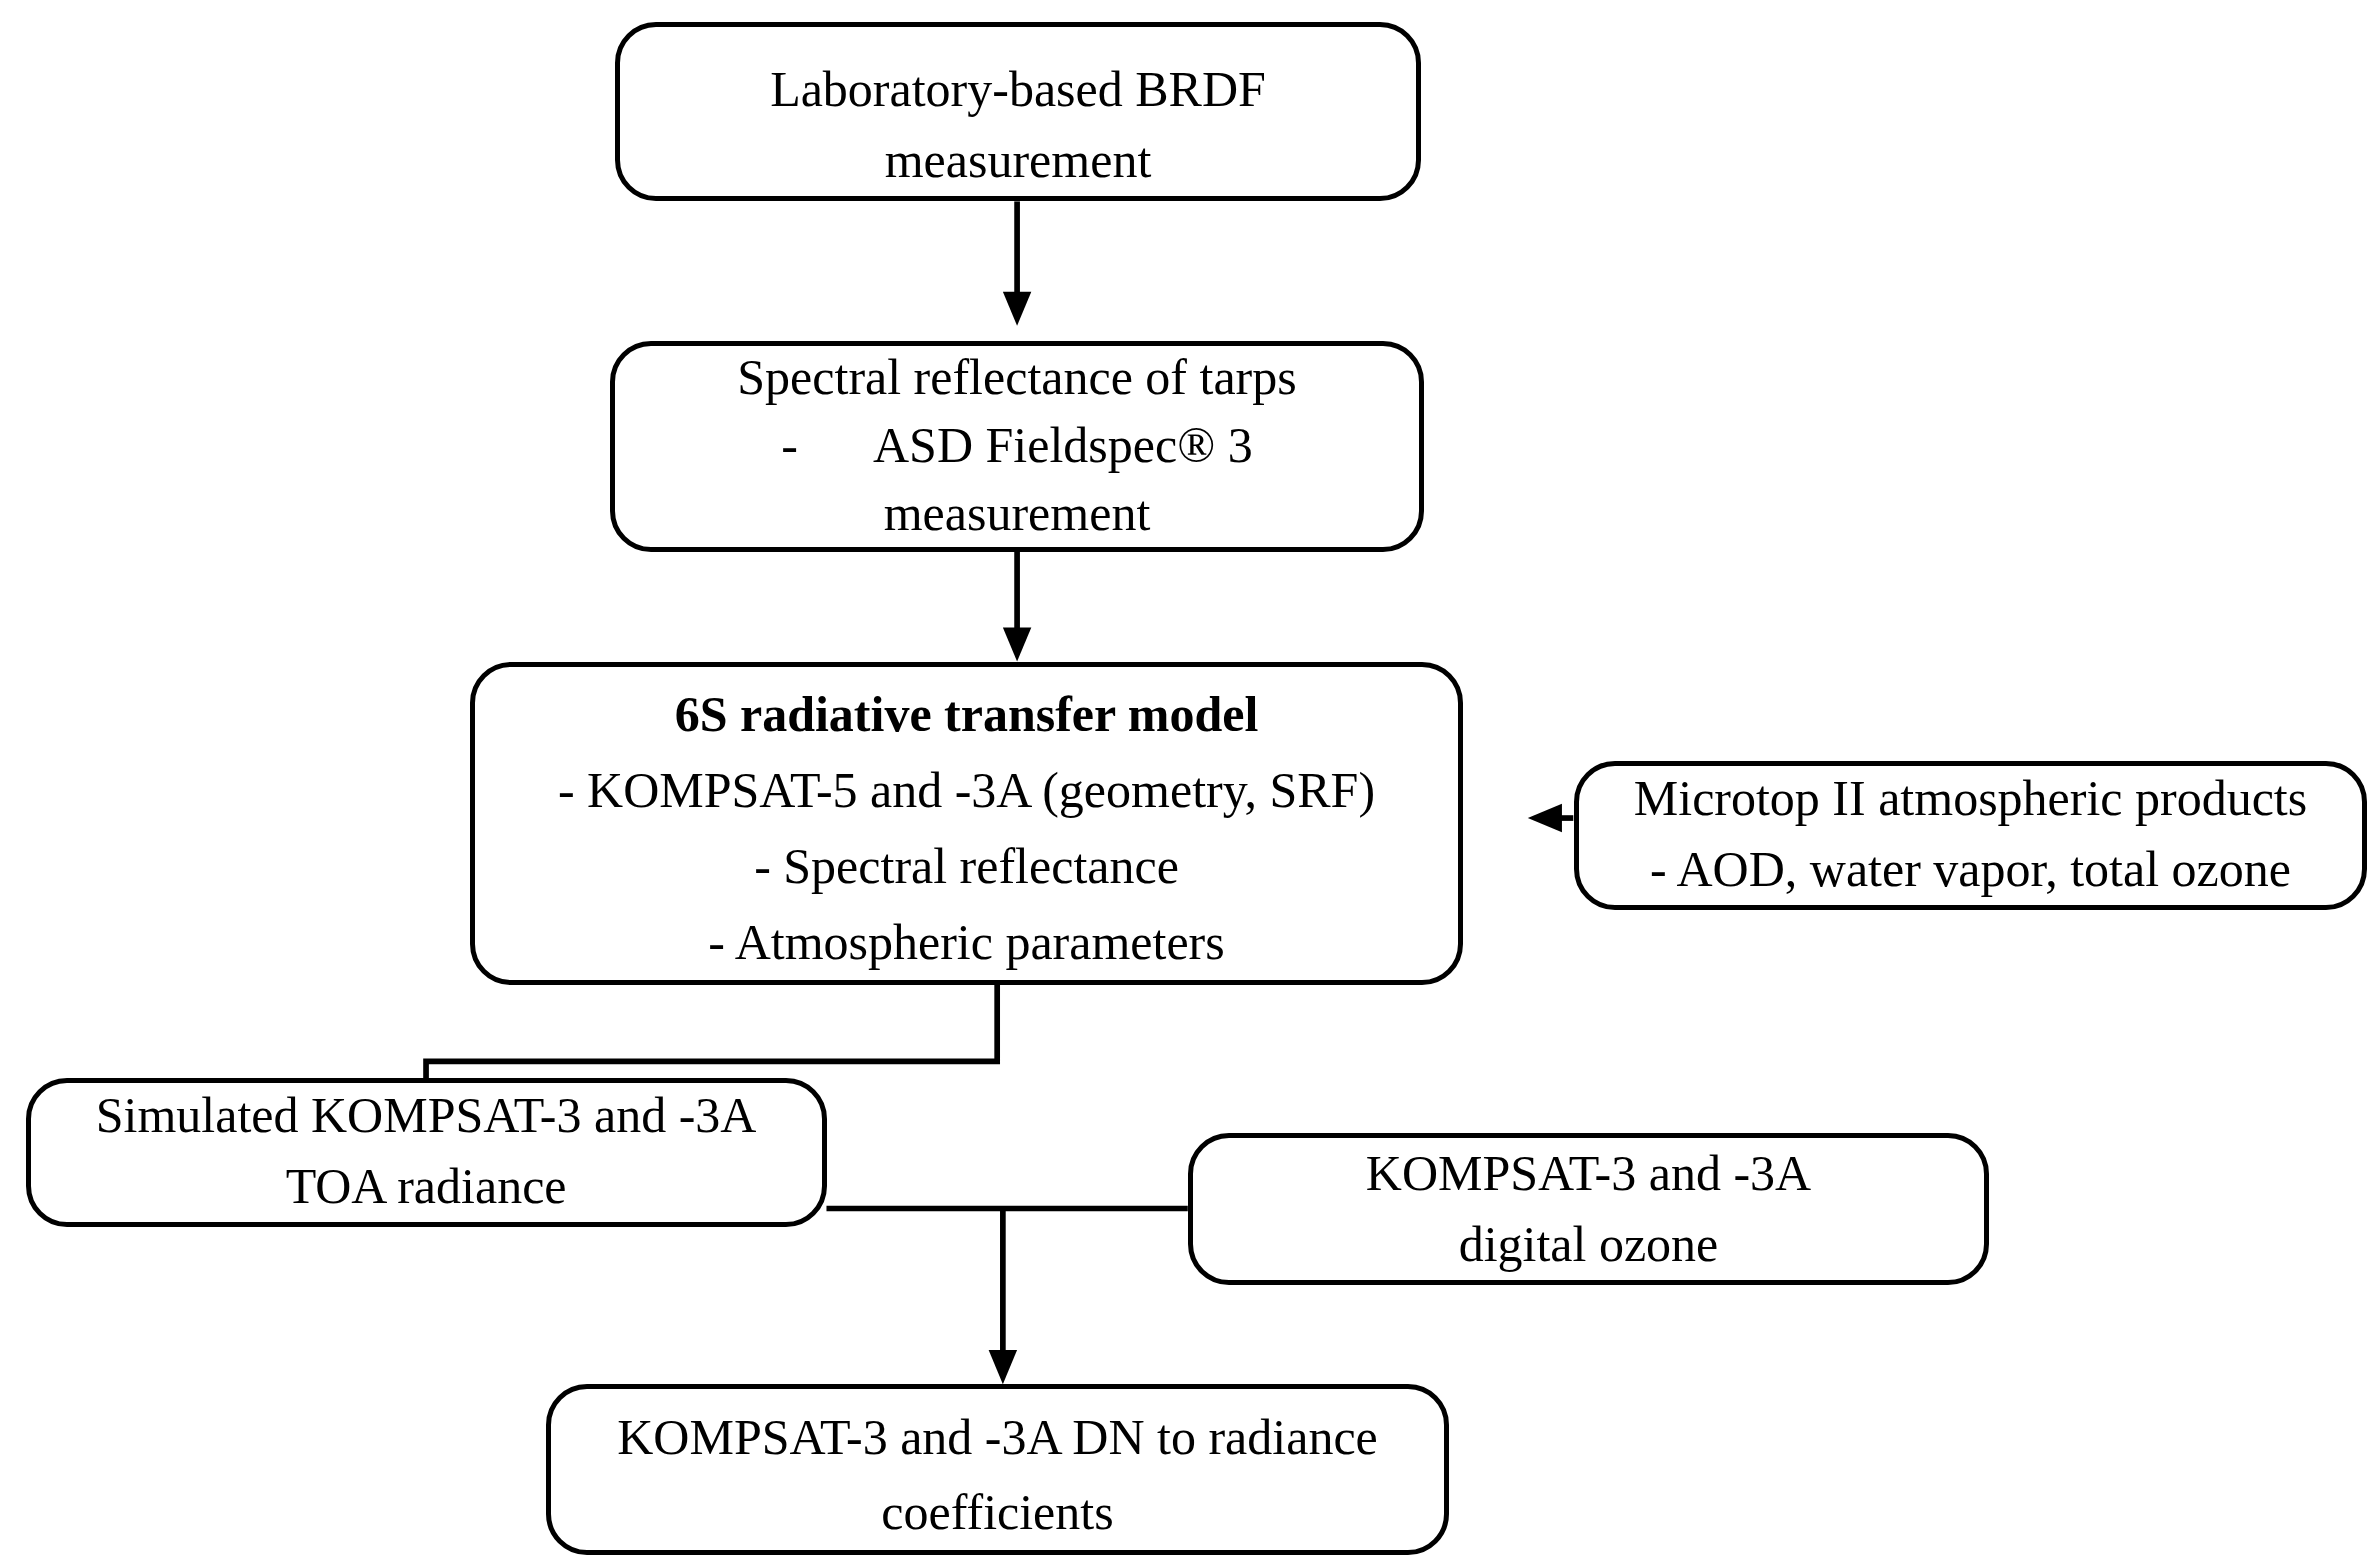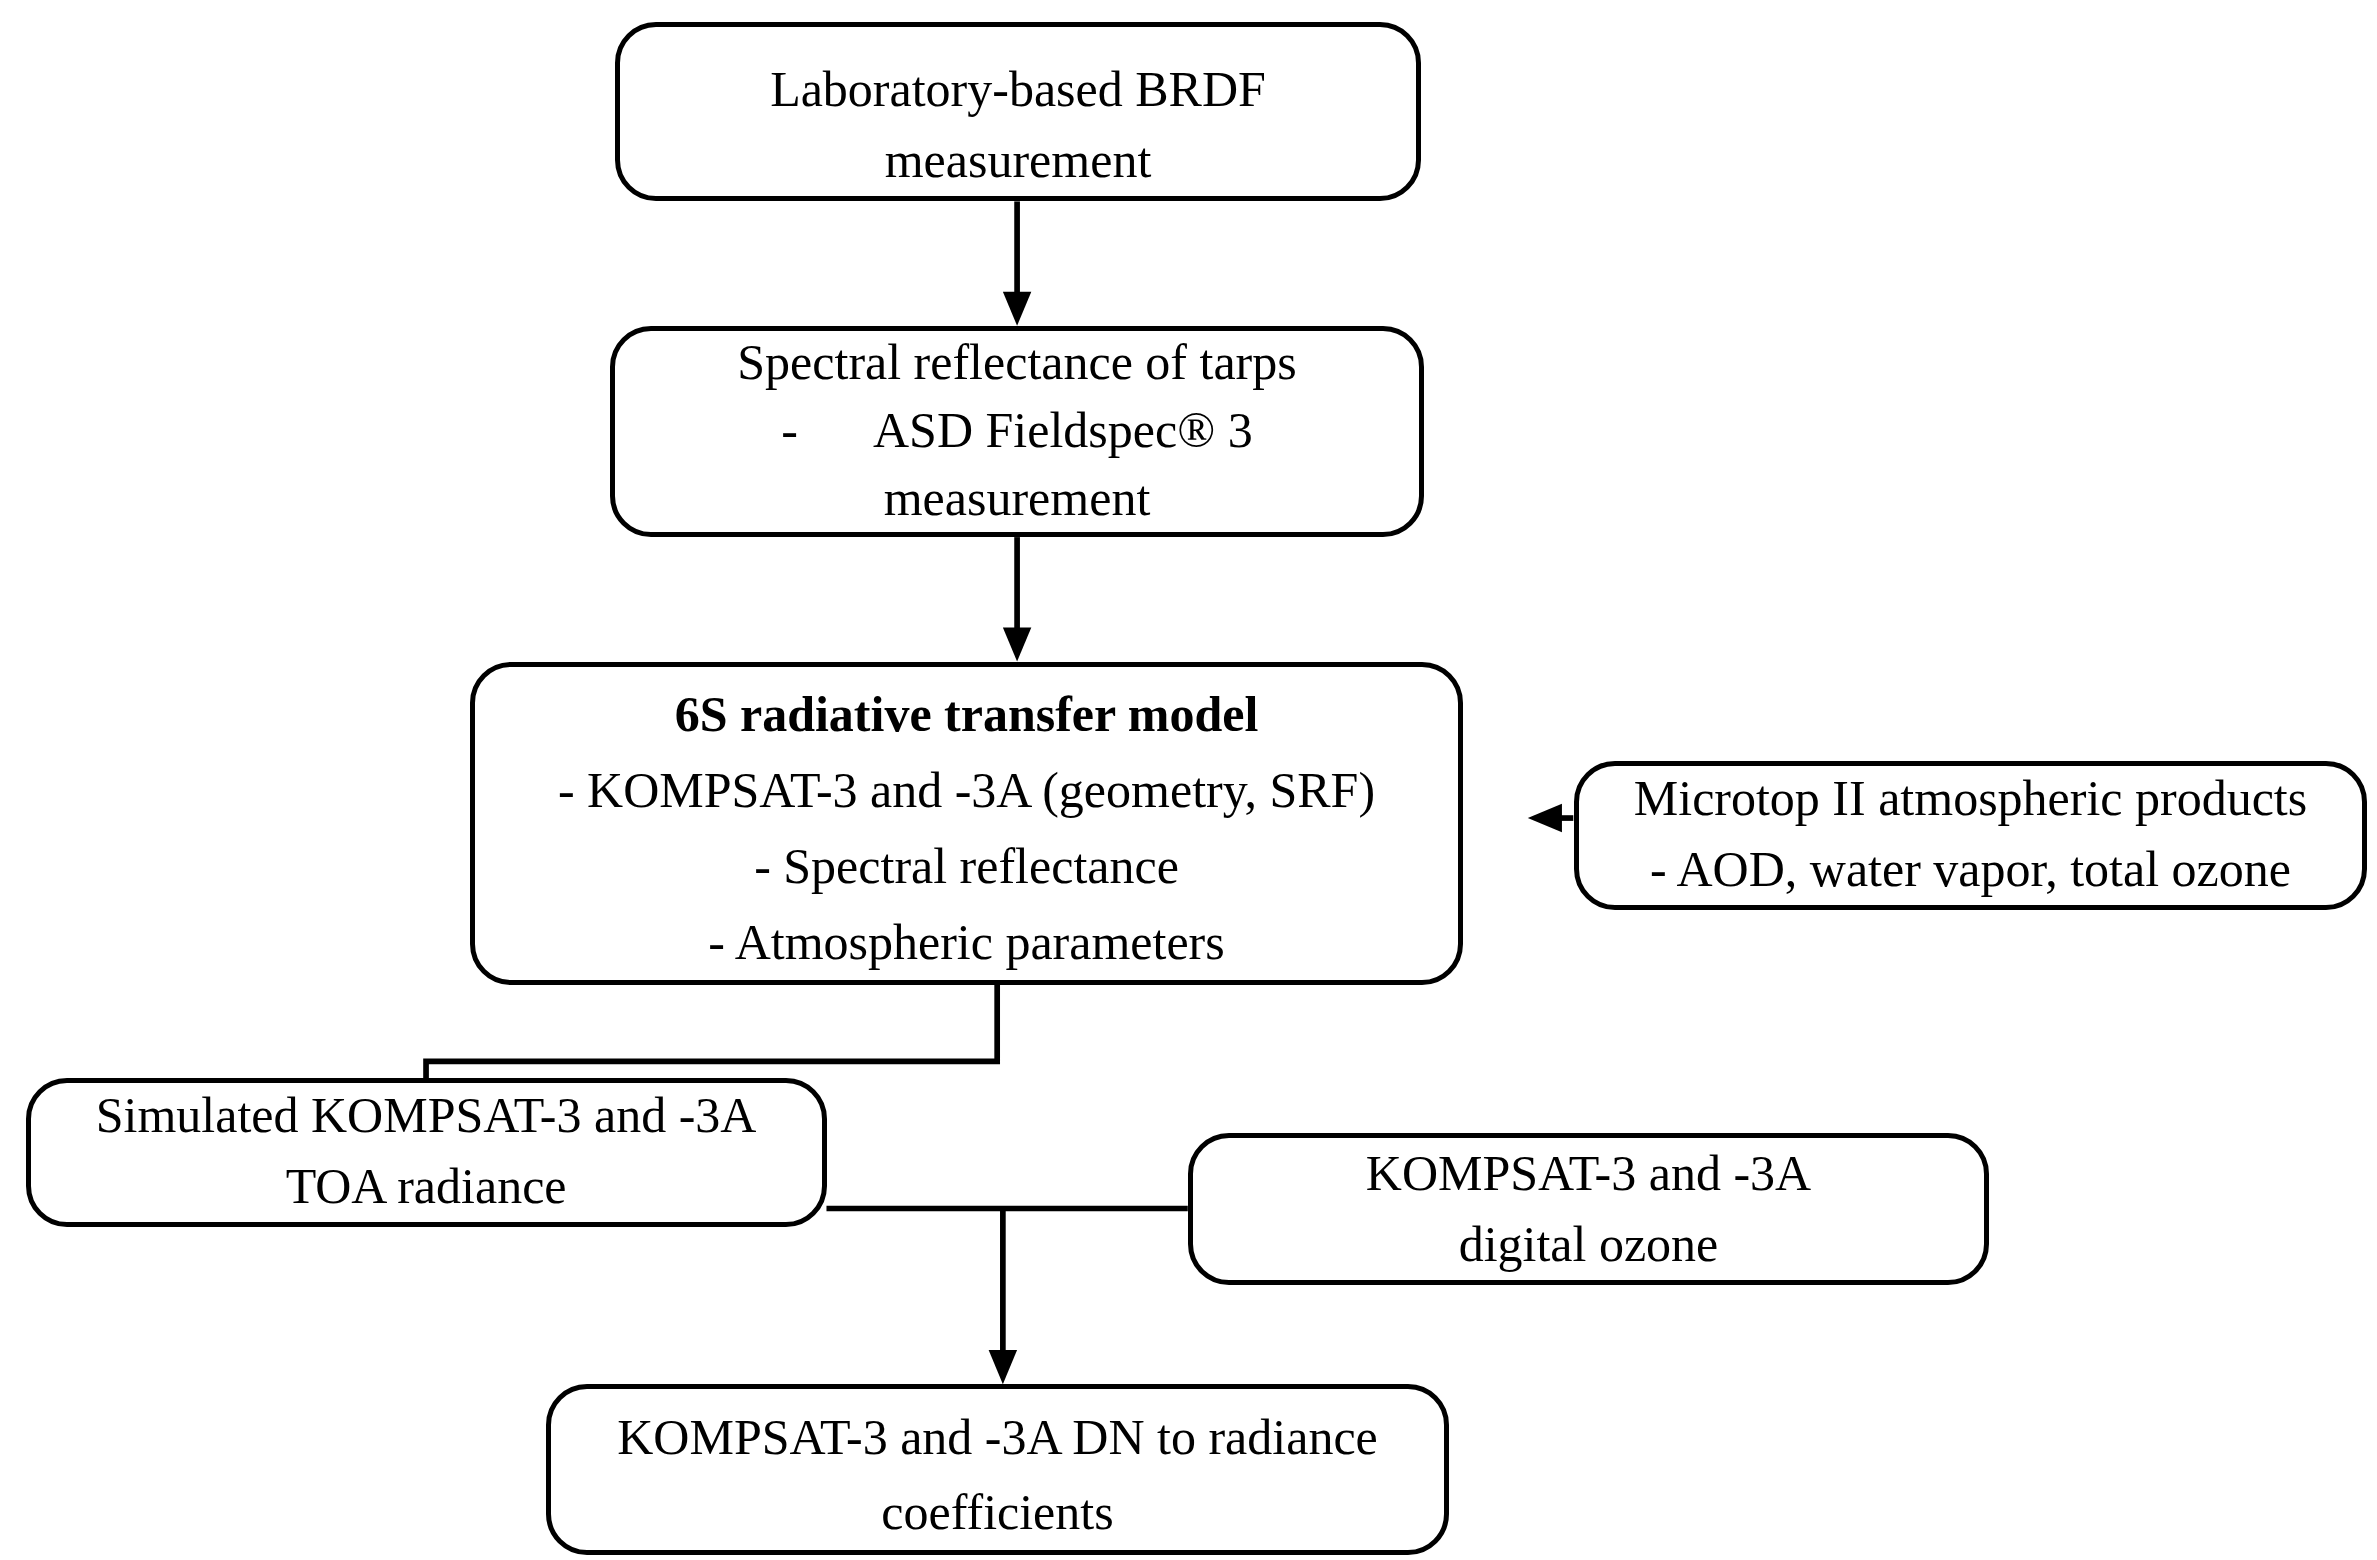--- a/index.html
+++ b/index.html
@@ -46,21 +46,21 @@
     justify-content: flex-end;
     align-items: center;
     text-align: center;
     font-size: 50px;
     line-height: 71px;
   }
   .node .line { white-space: nowrap; }
   .bold { font-weight: bold; }
 
   #node-brdf     { left: 615px;  top: 22px;   width: 806px; height: 179px; }
-  #node-tarps    { left: 610px;  top: 326px;  width: 814px; height: 211px; line-height: 68px; }
+  #node-tarps    { left: 610px;  top: 341px;  width: 814px; height: 211px; line-height: 68px; }
   #node-sixs     { left: 470px;  top: 662px;  width: 993px; height: 323px; line-height: 76px; }
   #node-microtop { left: 1574px; top: 761px; width: 793px; height: 149px; }
   #node-toa      { left: 25.6px;   top: 1078px; width: 801px; height: 149px; }
   #node-dn       { left: 1188px; top: 1133px; width: 801px; height: 152px; }
   #node-coeff    { left: 546px;  top: 1384px; width: 903px; height: 171px; line-height: 75px; }
 </style>
 </head>
 <body>
 
 <div class="canvas">
@@ -103,21 +103,21 @@
   </div>
 
   <div class="node" id="node-tarps">
     <div class="line">Spectral reflectance of tarps</div>
     <div class="line">-  ASD Fieldspec® 3</div>
     <div class="line">measurement</div>
   </div>
 
   <div class="node" id="node-sixs">
     <div class="line bold">6S radiative transfer model</div>
-    <div class="line">- KOMPSAT-3 and -3A (geometry, SRF)</div>
+    <div class="line">- KOMPSAT-5 and -3A (geometry, SRF)</div>
     <div class="line">- Spectral reflectance</div>
     <div class="line">- Atmospheric parameters</div>
   </div>
 
   <div class="node" id="node-microtop">
     <div class="line">Microtop II atmospheric products</div>
     <div class="line">- AOD, water vapor, total ozone</div>
   </div>
 
   <div class="node" id="node-toa">

